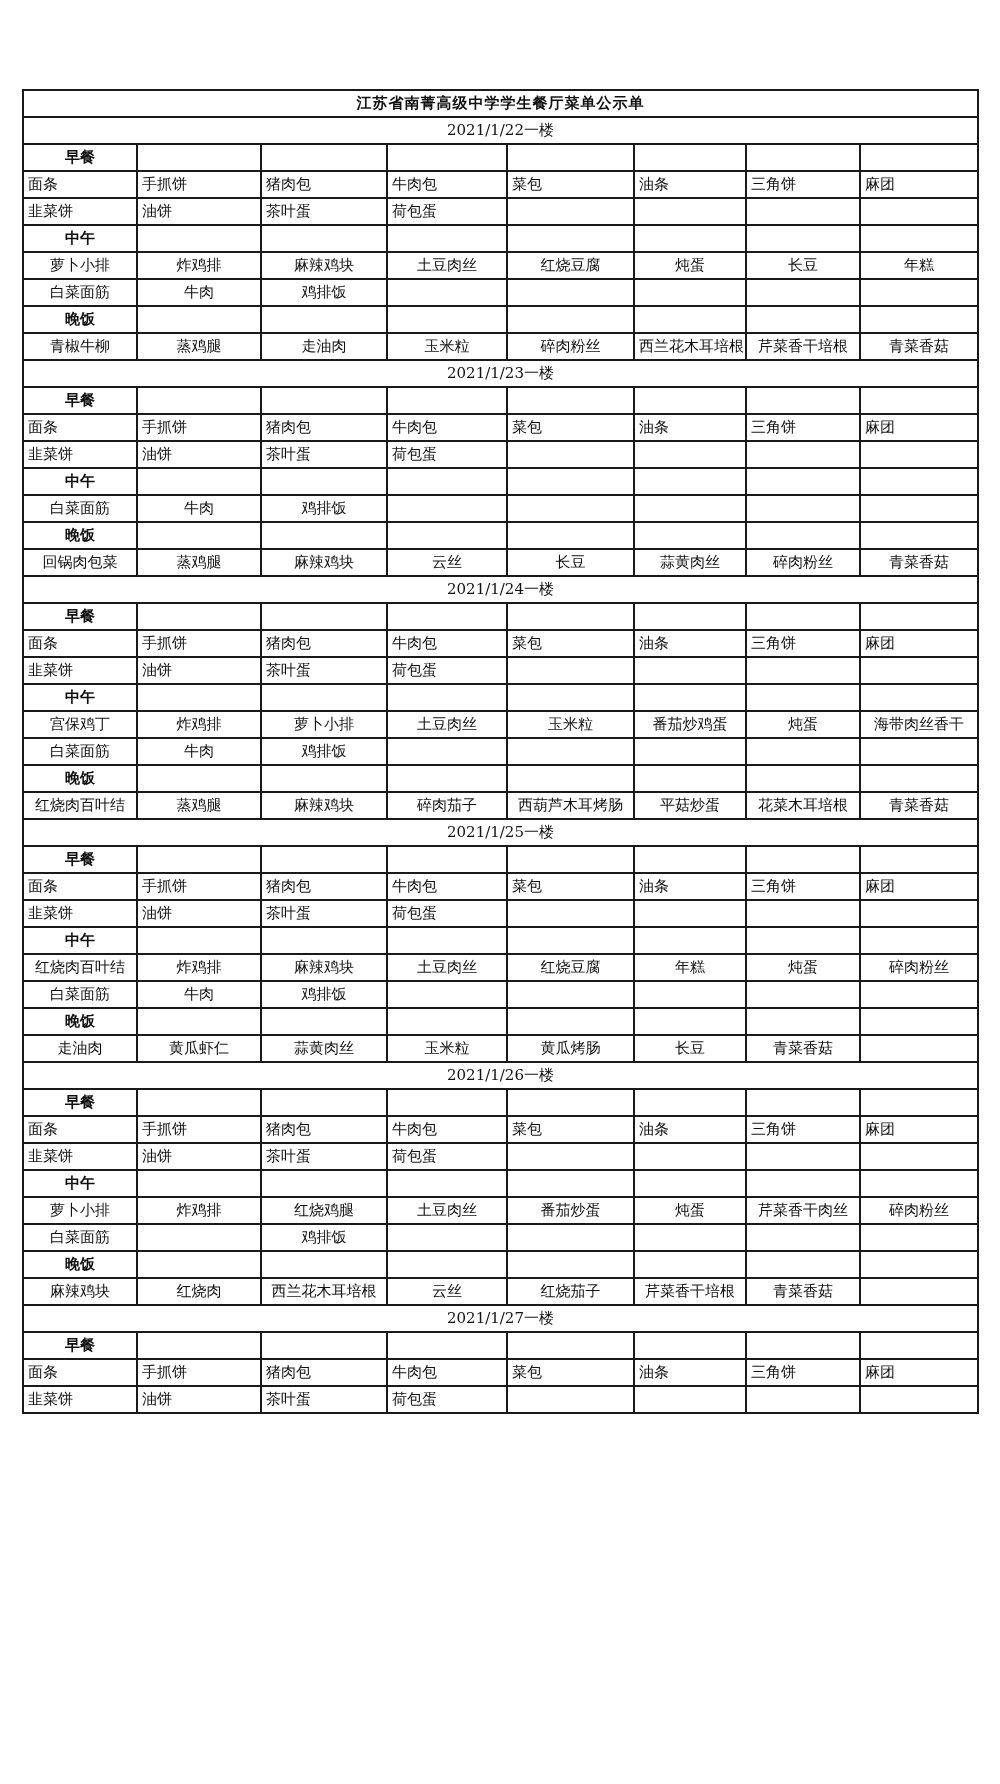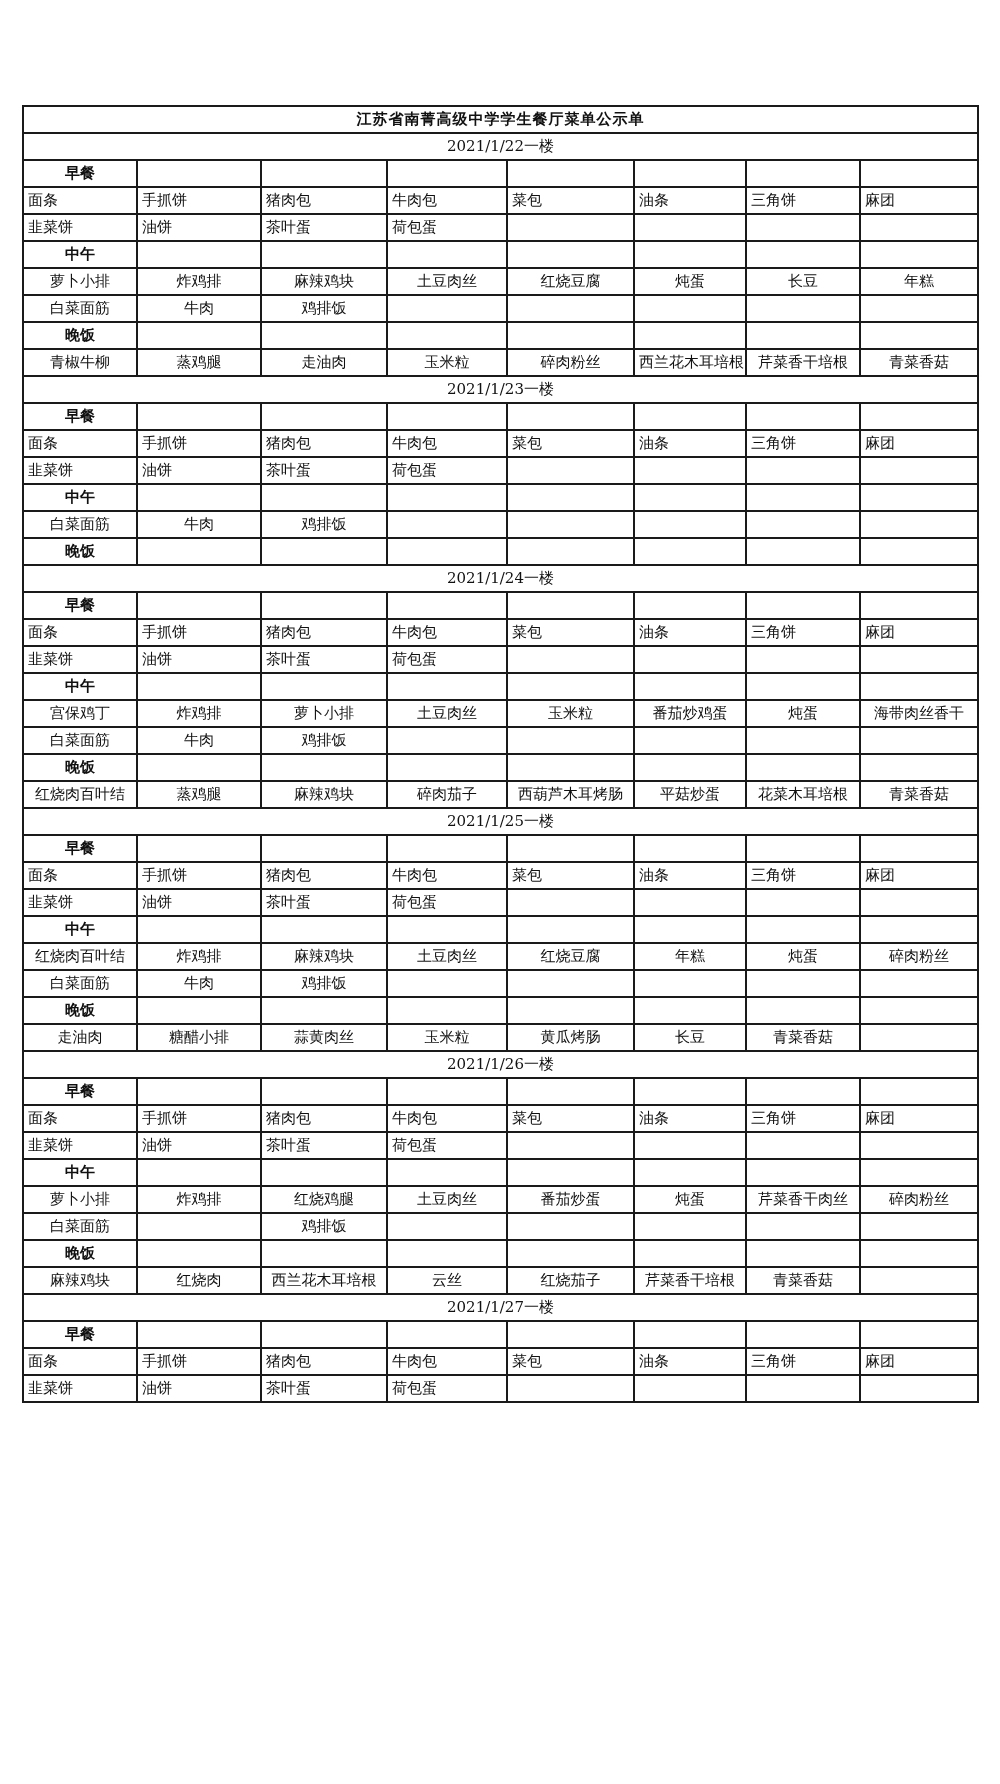--- a/index.html
+++ b/index.html
@@ -1,17 +1,17 @@
 <!DOCTYPE html>
 <html><head>
 <meta charset="utf-8">
 <style>
   html, body { margin: 0; padding: 0; background: #ffffff; }
   body { width: 1000px; height: 1784px; position: relative; font-family: "DejaVu Sans", "Liberation Sans", sans-serif; color: #111; }
-  #sheet { position: absolute; left: 22px; top: 105px; width: 814px; }
+  #sheet { position: absolute; left: 22px; top: 89px; width: 814px; }
   table.menu { border-collapse: collapse; table-layout: fixed; width: 955px; }
   table.menu td { border: 2px solid #1a1a1a; height: 25px; padding: 0 4px; font-size: 15px; line-height: 25px; white-space: nowrap; overflow: visible; box-sizing: border-box; }
   td.title { text-align: center; font-weight: bold; font-size: 21px; height: 32px; line-height: 32px; letter-spacing: 1px; }
   td.date { font-family: "DejaVu Serif", "Liberation Serif", serif; font-size: 15px; text-align: center; height: 28px; border-bottom: 2px solid #1a1a1a; }
   td.meal { text-align: center; font-weight: bold; font-size: 16px; margin-left: 24px; }
   td.left { text-align: left; }
   td.center { text-align: center; }
   col.c0 { width: 114px; } col.c1 { width: 124px; } col.c2 { width: 126px; } col.c3 { width: 120px; }
   col.c4 { width: 127px; } col.c5 { width: 112px; } col.c6 { width: 114px; } col.c7 { width: 118px; }
 </style>
@@ -174,20 +174,30 @@
           <td class="meal">晚饭</td>
           <td></td>
           <td></td>
           <td></td>
           <td></td>
           <td></td>
           <td></td>
           <td></td>
         </tr>
         <tr>
+          <td class="center">回锅肉包菜</td>
+          <td class="center">蒸鸡腿</td>
+          <td class="center">麻辣鸡块</td>
+          <td class="center">云丝</td>
+          <td class="center">长豆</td>
+          <td class="center">蒜黄肉丝</td>
+          <td class="center">碎肉粉丝</td>
+          <td class="center">青菜香菇</td>
+        </tr>
+        <tr>
           <td class="date" colspan="8">2021/1/24一楼</td>
         </tr>
         <tr>
           <td class="meal">早餐</td>
           <td></td>
           <td></td>
           <td></td>
           <td></td>
           <td></td>
           <td></td>
@@ -331,21 +341,21 @@
           <td></td>
           <td></td>
           <td></td>
           <td></td>
           <td></td>
           <td></td>
           <td></td>
         </tr>
         <tr>
           <td class="center">走油肉</td>
-          <td class="center">糖醋小排</td>
+          <td class="center">黄瓜虾仁</td>
           <td class="center">蒜黄肉丝</td>
           <td class="center">玉米粒</td>
           <td class="center">黄瓜烤肠</td>
           <td class="center">长豆</td>
           <td class="center">青菜香菇</td>
           <td class="center"></td>
         </tr>
         <tr>
           <td class="date" colspan="8">2021/1/26一楼</td>
         </tr>

